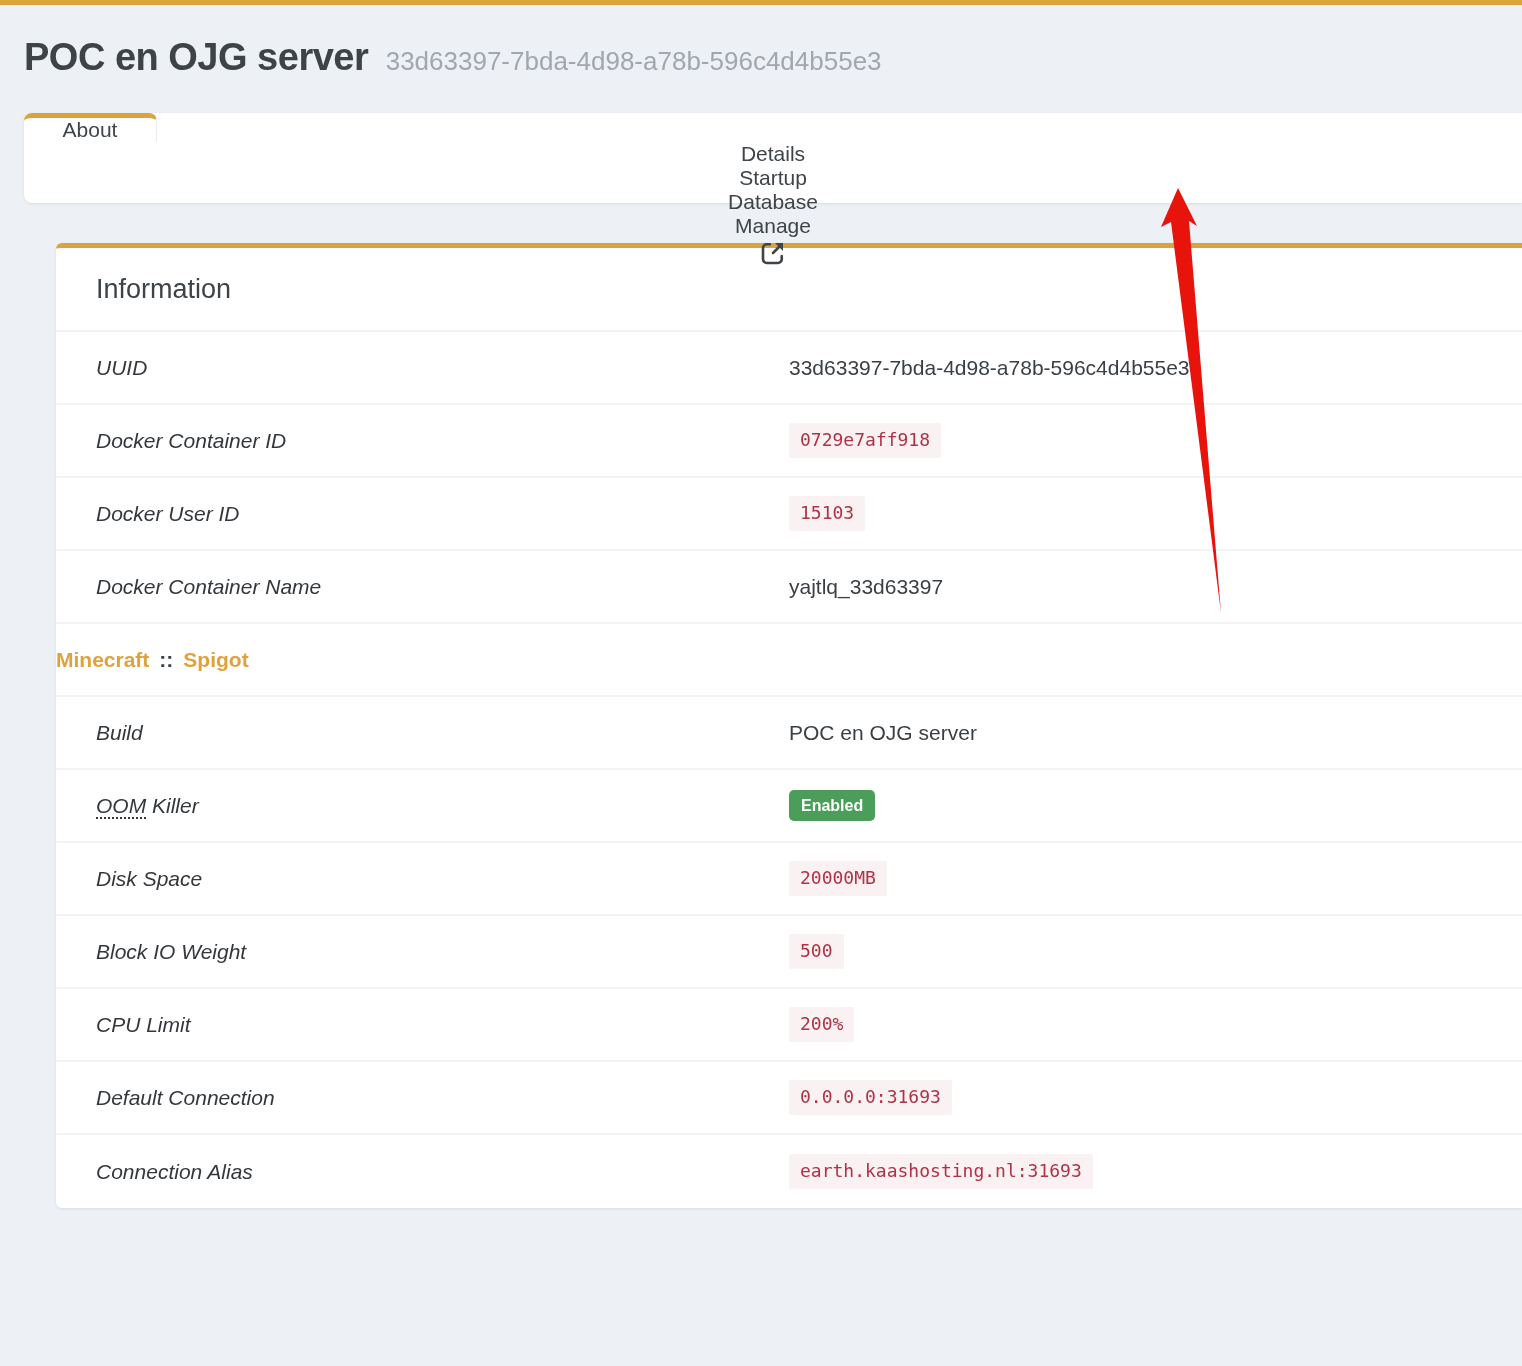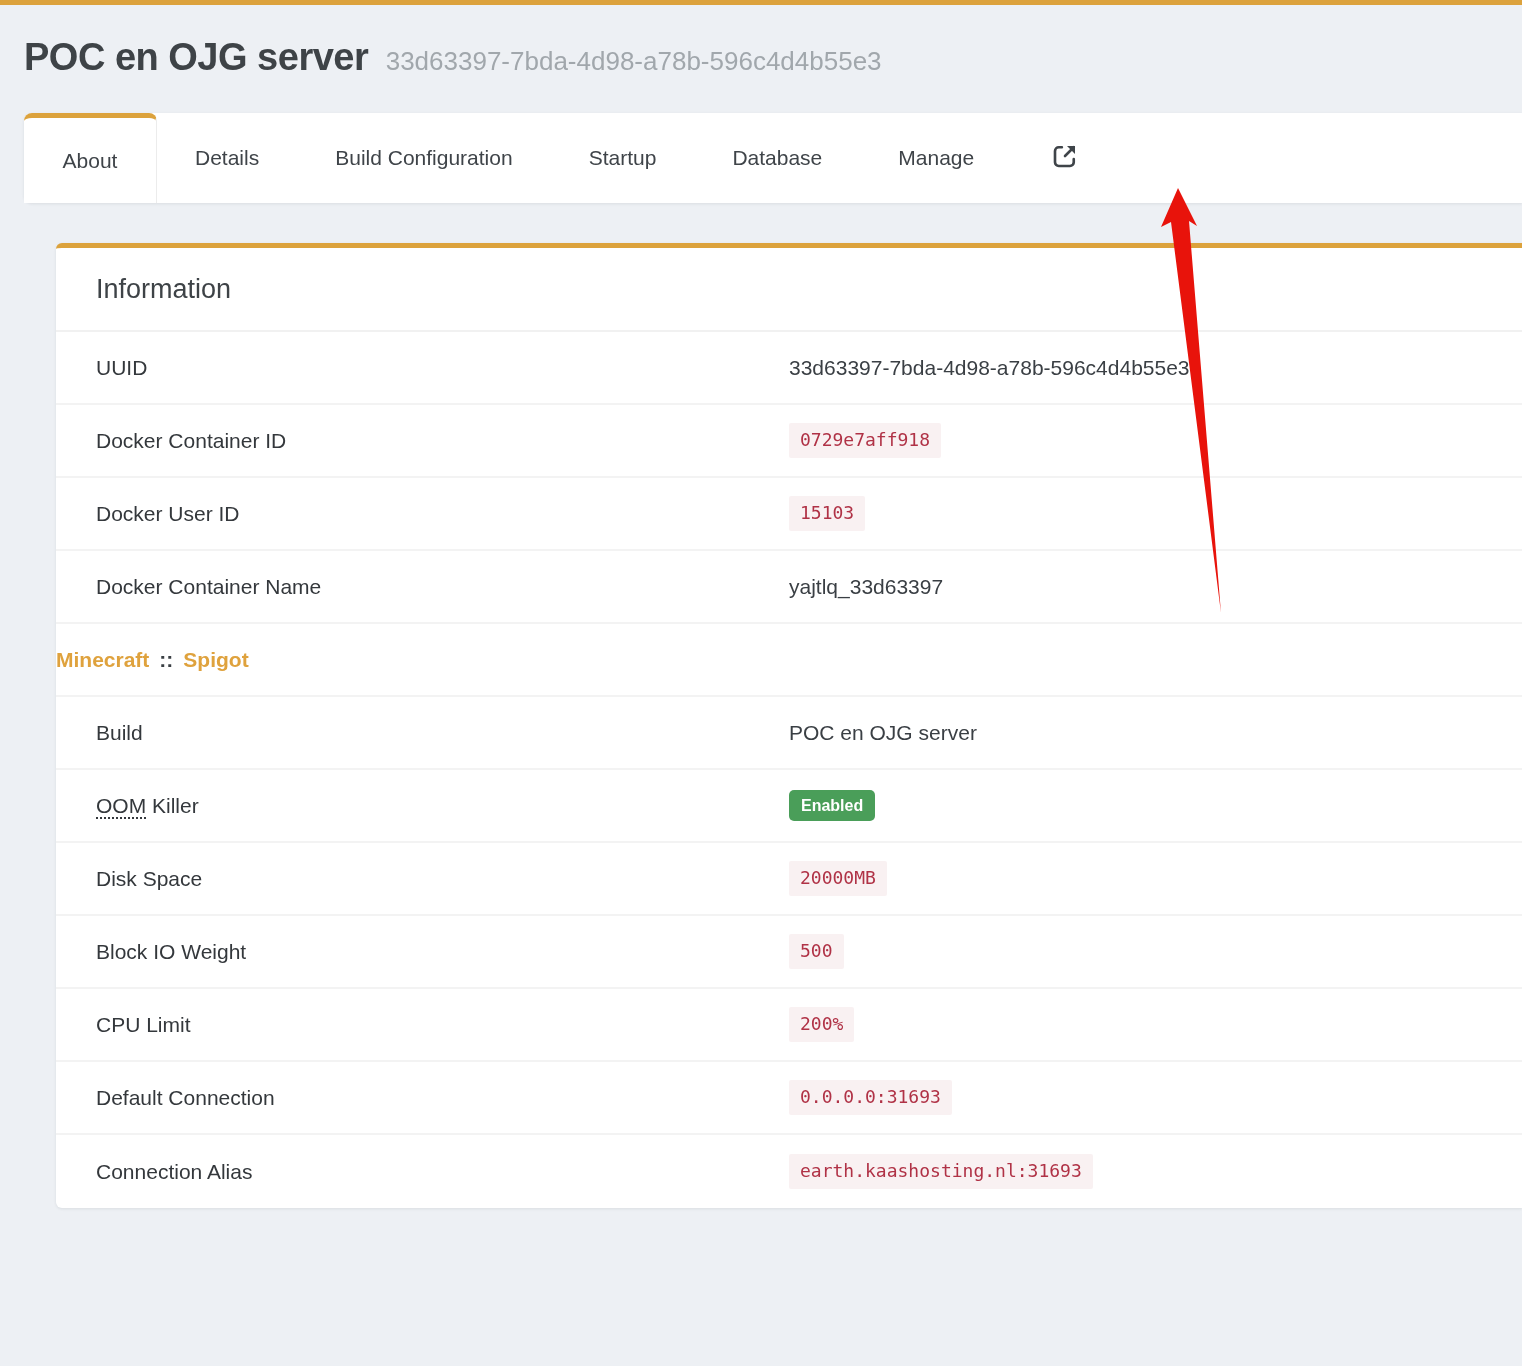--- a/index.html
+++ b/index.html
@@ -27,20 +27,21 @@
     display:inline; font-size:26px; font-weight:400; color:#a1a7ac;
     margin-left:13px;
   }
 
   
   .tabs {
     margin-top:34px; height:90px; background:#ffffff;
     border-radius:8px 0 0 8px;
     display:flex; align-items:stretch;
     box-shadow:0 1px 3px rgba(50,55,70,0.10);
+    flex-direction:column;
   }
   .tab {
     display:flex; align-items:center; justify-content:center;
     padding:0 38px; font-size:21px; color:#3f4449; cursor:pointer;
   }
   .tab.active {
     width:133px; padding:0;
     border-top:5px solid #dca23c;
     border-right:1px solid #ececec;
     border-radius:8px 8px 0 0;
@@ -64,21 +65,21 @@
     padding:26px 0 25px 40px;
     border-bottom:2px solid #f1f1f1;
   }
   .row {
     display:flex; align-items:center; height:73px;
     border-bottom:2px solid #f3f3f3;
   }
   .row:last-child { border-bottom:none; }
   .row-label {
     flex:0 0 733px; padding-left:40px;
-    font-size:21px; color:#34383c;
+    font-size:21px; color:#34383c;font-style:italic;
   }
   .row-value {
     display:flex; align-items:center; gap:10px;
     font-size:21px; color:#3a3f44;
   }
   .abbr-dotted {
     text-decoration:underline dotted 2px;
     text-underline-offset:5px;
   }
   .code {
@@ -112,21 +113,20 @@
 <div class="content">
 
   <div class="page-header">
     <h1 class="page-title">POC en OJG server</h1>
     <span class="page-uuid">33d63397-7bda-4d98-a78b-596c4d4b55e3</span>
   </div>
 
   <nav class="tabs">
     <div class="tab active">About</div>
     <div class="tab">Details</div>
-    <div class="tab">Build Configuration</div>
     <div class="tab">Startup</div>
     <div class="tab">Database</div>
     <div class="tab">Manage</div>
     <div class="tab-icon-btn">
       <span>
         <svg width="30" height="30" viewBox="0 0 24 24">
           <path d="M9.5 5H7a3 3 0 0 0-3 3v9a3 3 0 0 0 3 3h9a3 3 0 0 0 3-3v-2.5" fill="none" stroke="#3f4449" stroke-width="2.1" stroke-linecap="round"></path>
           <path d="M12 12 L19 5" fill="none" stroke="#3f4449" stroke-width="2.1" stroke-linecap="round"></path>
           <polygon points="13.6,4 20,4 20,10.4" fill="#3f4449"></polygon>
         </svg>

